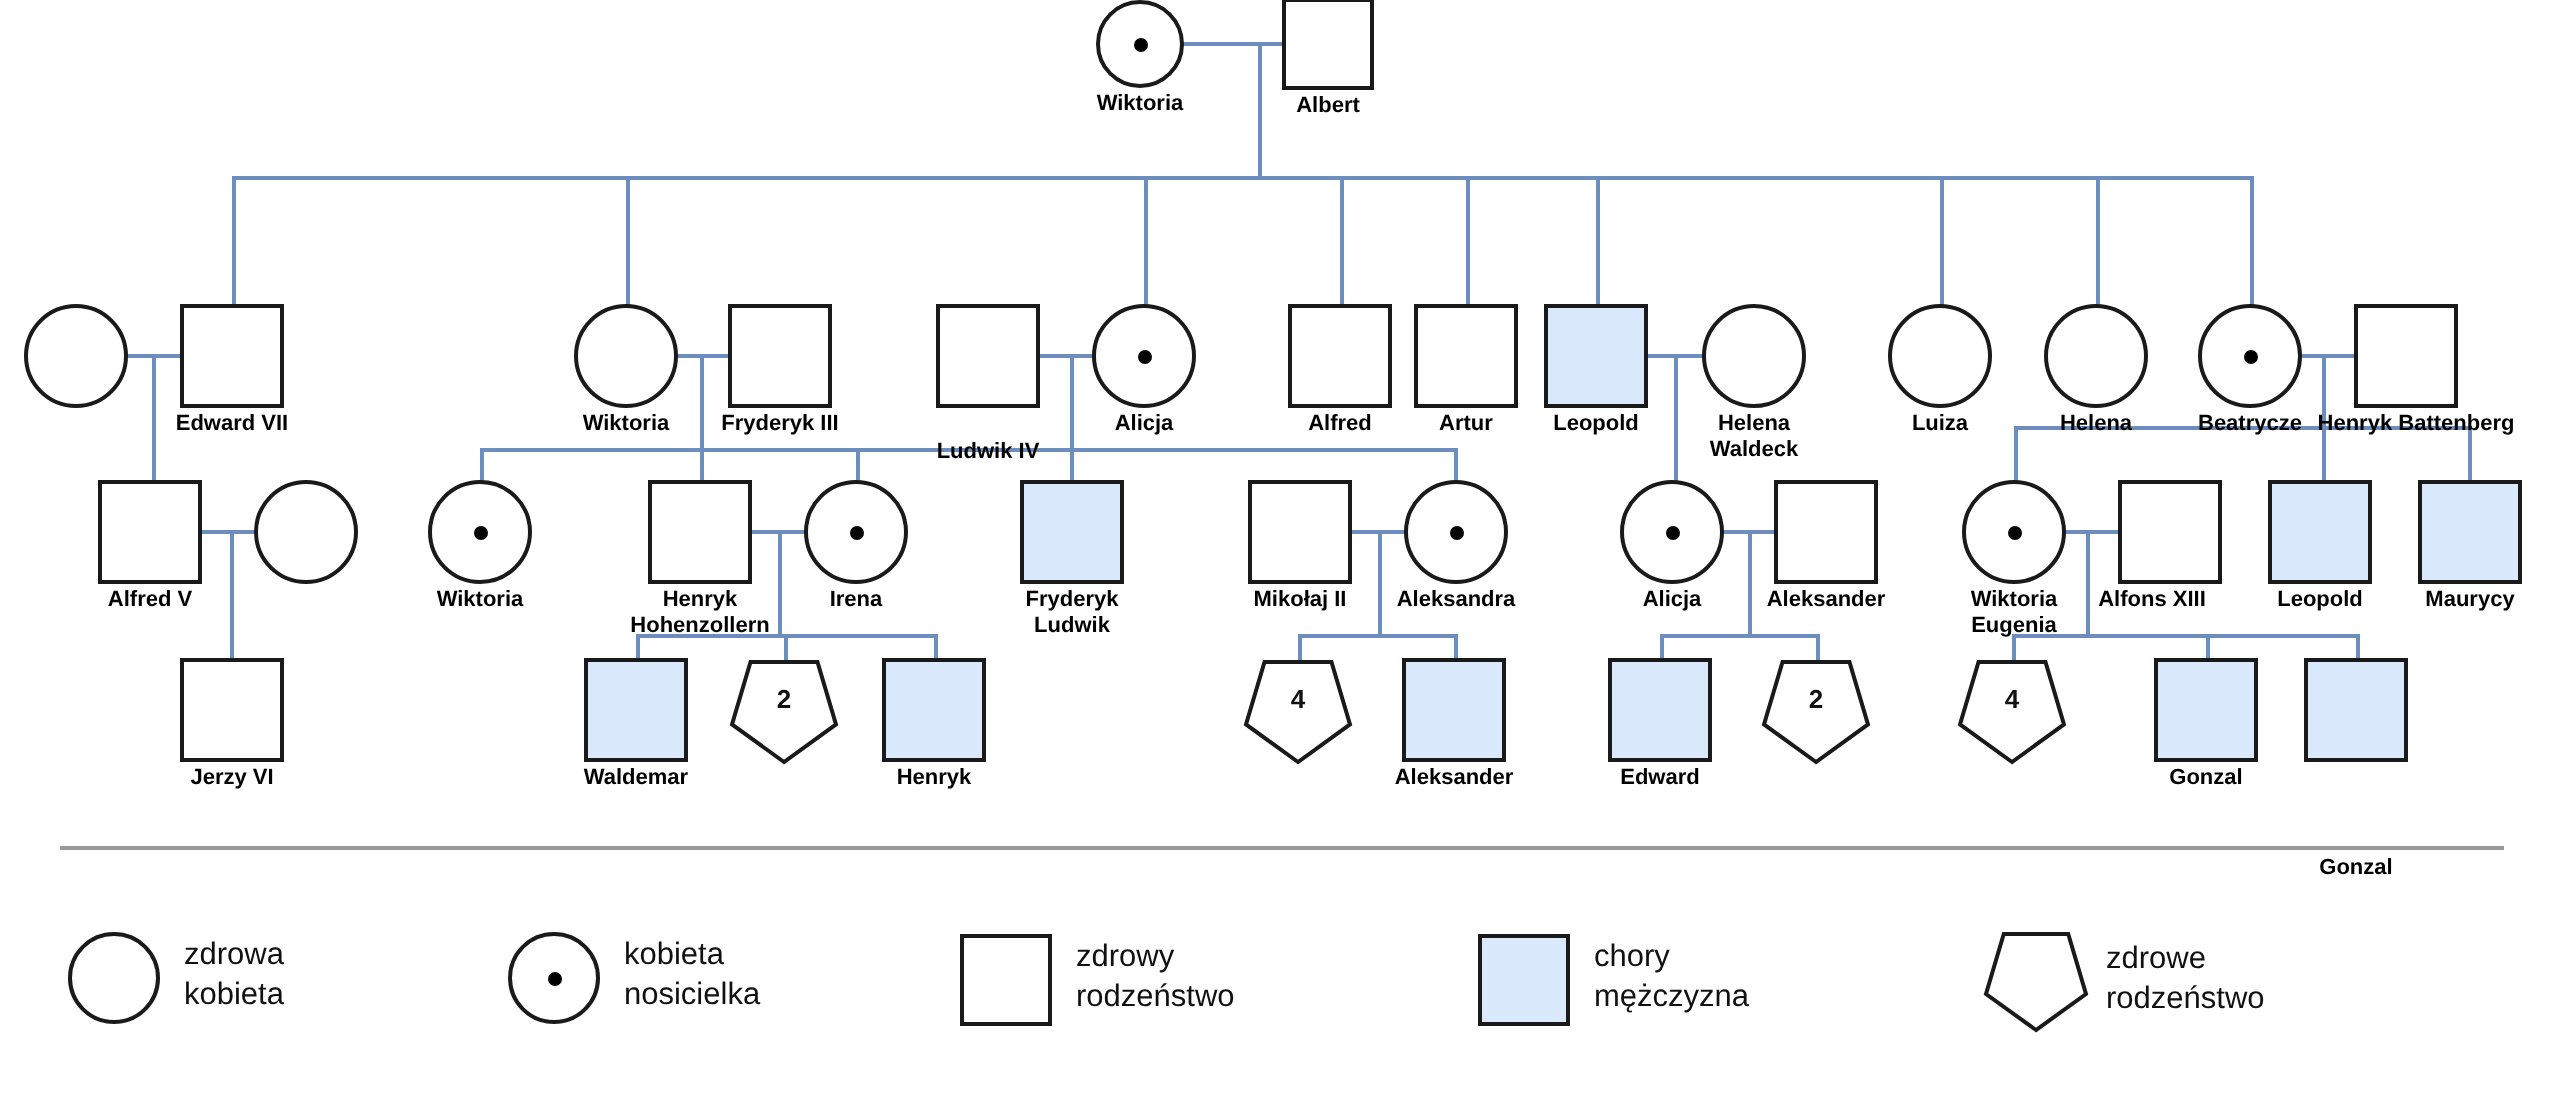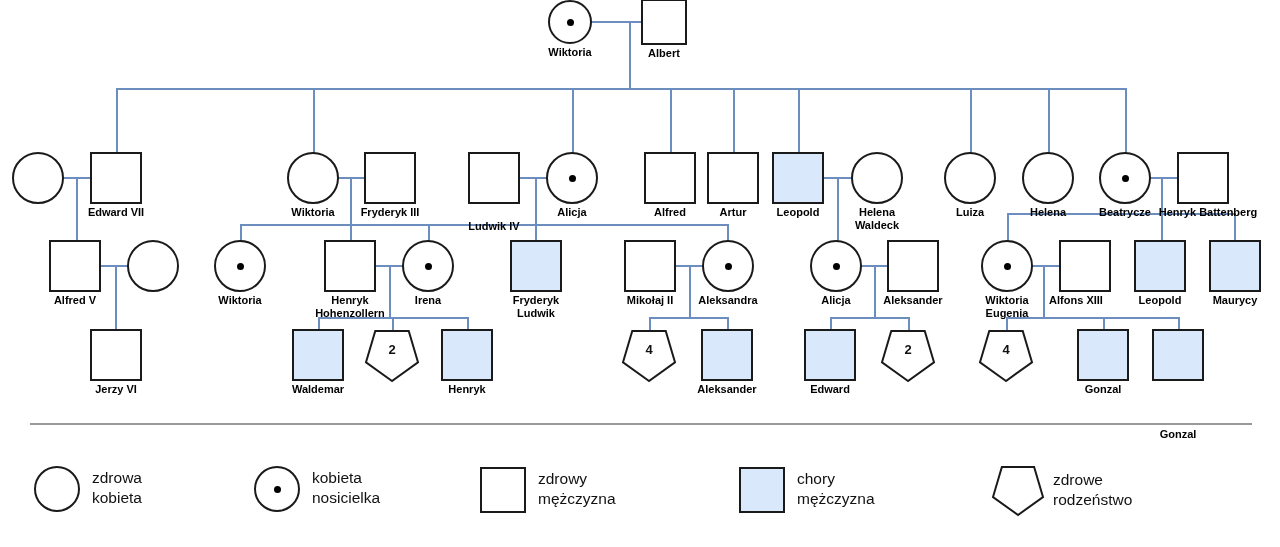--- a/index.html
+++ b/index.html
@@ -201,21 +201,21 @@
       <div class="shape circle" style="left: 34px; top: 466px; width: 46px; height: 46px;"></div>
       <div class="leg-label" style="left: 92px; top: 468px;">zdrowa
 kobieta</div>
       <div class="shape circle" style="left: 254px; top: 466px; width: 46px; height: 46px;">
         <div class="dot"></div>
       </div>
       <div class="leg-label" style="left: 312px; top: 468px;">kobieta
 nosicielka</div>
       <div class="shape square" style="left: 480px; top: 467px; width: 46px; height: 46px;"></div>
       <div class="leg-label" style="left: 538px; top: 469px;">zdrowy
-mężczyzna</div>
+rodzeństwo</div>
       <div class="shape square affected" style="left: 739px; top: 467px; width: 46px; height: 46px;"></div>
       <div class="leg-label" style="left: 797px; top: 469px;">chory
 mężczyzna</div>
       <svg class="pent" width="52" height="50" style="left: 992px; top: 466px;">
         <polygon points="26,49 1,31 9.88,1 42.120000000000005,1 51,31" fill="#ffffff" stroke="#1a1a1a" stroke-width="2"></polygon>
       </svg>
       <div class="leg-label" style="left: 1053px; top: 470px;">zdrowe
 rodzeństwo</div>
     </div>
 </div>

